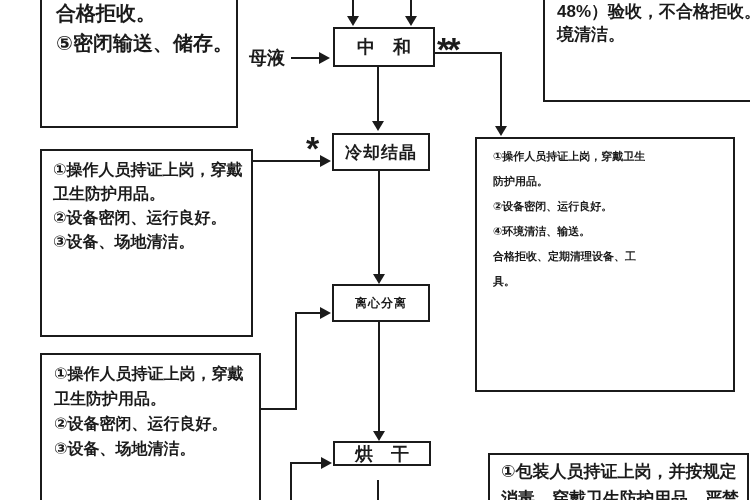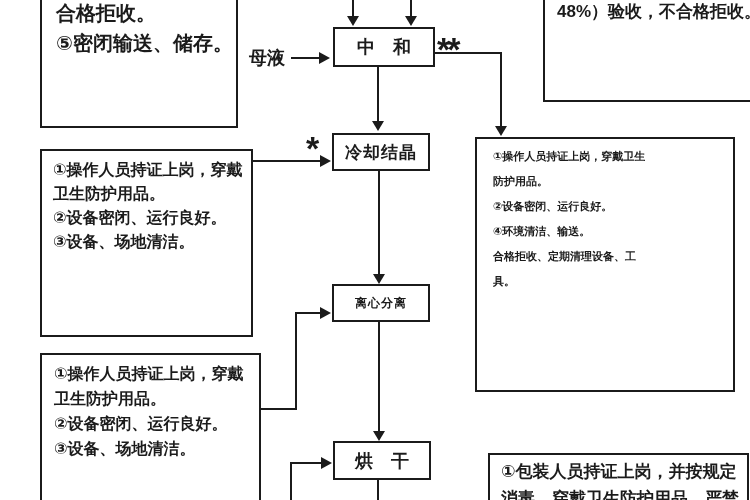--- a/index.html
+++ b/index.html
@@ -19,38 +19,39 @@
   #box-top-left{left:17px;top:-52px;width:198px;height:180px;padding:48px 10px 0 14px;font-size:20px;line-height:30px;}
   #box-top-right{left:520px;top:-62px;width:210px;height:164px;padding:60px 8px 0 12px;font-size:17px;line-height:23px;}
   #box-mid-left{left:17px;top:149px;width:213px;height:188px;padding:7px 6px 0 11px;font-size:16px;line-height:24px;}
   #box-right{left:452px;top:137px;width:260px;height:255px;padding:5px 6px 0 16px;font-size:11px;line-height:25px;}
   #box-lower-left{left:17px;top:353px;width:221px;height:155px;padding:6px 6px 0 12px;font-size:16px;line-height:25px;}
   #box-bottom-right{left:465px;top:453px;width:261px;height:60px;padding:3px 8px 0 11px;font-size:17px;line-height:27px;}
 
   #node-neutralize{left:310px;top:27px;width:102px;height:40px;font-size:18px;}
   #node-cooling{left:309px;top:133px;width:98px;height:38px;font-size:17px;letter-spacing:1px;}
   #node-centrifuge{left:309px;top:284px;width:98px;height:38px;font-size:12px;letter-spacing:1px;}
-  #node-drying{left:310px;top:441px;width:98px;height:39px;font-size:18px;}
+  #node-drying{left:310px;top:441px;width:98px;height:25px;font-size:18px;}
 
   #lbl-mother-liquor{left:226px;top:49px;font-size:18px;}
   #lbl-star{left:283px;top:131px;font-size:34px;}
   #lbl-double-star{left:414px;top:32px;font-size:34px;letter-spacing:-3px;}
 </style>
 </head>
 <body>
 
 <div class="stage">
 
   <div class="box note" id="box-top-left">
     <div>合格拒收。</div>
     <div>⑤密闭输送、储存。</div>
   </div>
 
   <div class="box note" id="box-top-right">
     <div>48%）验收，不合格拒收。</div>
+    <div>境清洁。</div>
   </div>
 
   <div class="box note" id="box-mid-left">
     <div>①操作人员持证上岗，穿戴</div>
     <div>卫生防护用品。</div>
     <div>②设备密闭、运行良好。</div>
     <div>③设备、场地清洁。</div>
   </div>
 
   <div class="box note" id="box-right">

